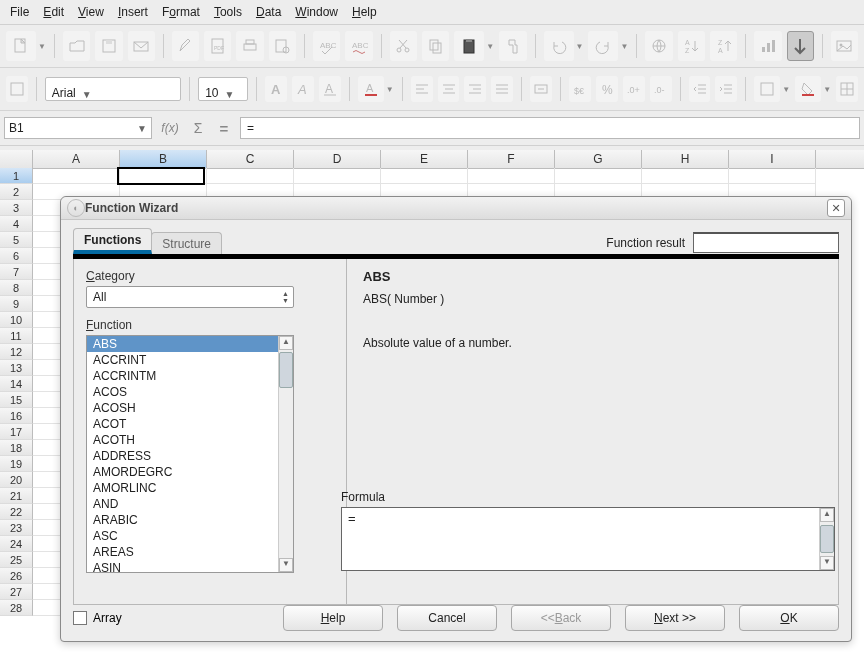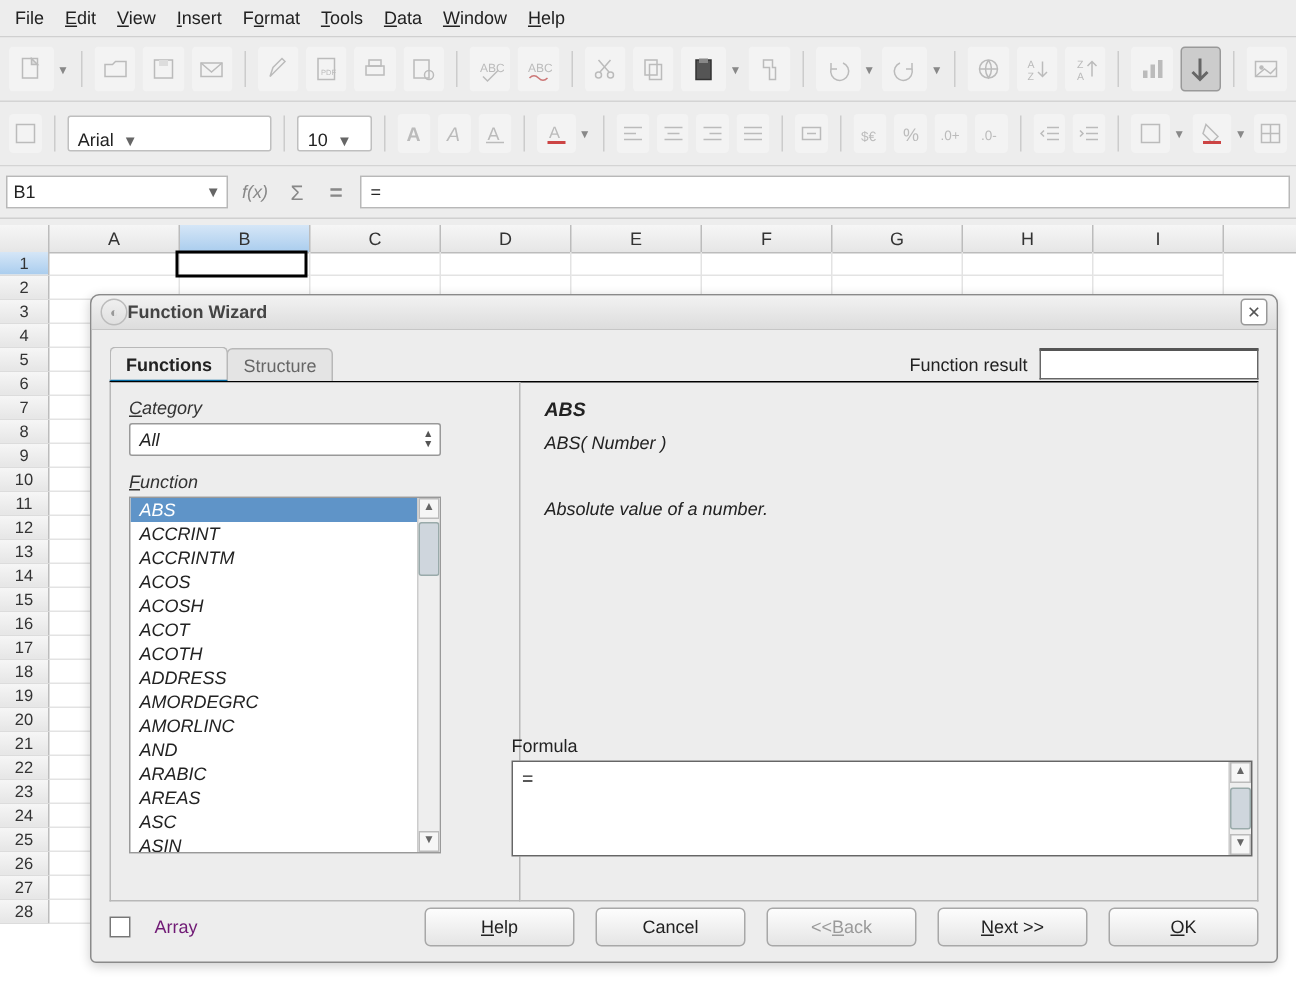--- a/index.html
+++ b/index.html
@@ -221,39 +221,38 @@
     background:#e4e4e4;
     color:#666;
     border-radius:4px 4px 0 0;
     margin-right:-1px;
     position:relative;
   }
   .tab.active {
     background:#ededed;
     font-weight:bold;
     color:#222;
-    border-bottom:1px solid #0369a1;
+    border-bottom:4px solid #0369a1;
     z-index:2;
   }
   .func-result-row {
     position:absolute;
     right:0; top:2px;
     display:flex; align-items:center; gap:8px;
   }
   .result-box {
     width:144px;height:18px;
     background:#fff;border:1px solid #666;
     border-top:2px solid #555;
   }
   .panel-row {
     display:flex;
     margin-top:0;
-    border-top:1px solid #000000;
+    border-top:5px solid #000000;
     height:346px;
-    font-style:italic;
   }
   .left-pane {
     width:248px;
     border:1px solid #b8b8b8;
     border-top:none;
     padding:10px 12px;
     background:#ededed;
   }
   .right-pane {
     flex:1;
@@ -346,21 +345,21 @@
     border-radius:2px;
   }
 
   .dlg-buttons {
     position:absolute;
     left:12px; right:12px; bottom:10px;
     display:flex;
     align-items:center;
   }
   .chk {
-    display:flex;align-items:flex-end;gap:16px;color:#701a75;
+    display:flex;align-items:flex-end;gap:6px;color:#000000;
   }
   .chk .box {
     width:12px;height:12px;border:1px solid #777;background:#fff;
   }
   .dlg-buttons .spacer { flex:1; }
   .dlg-btn {
     min-width:98px;height:24px;
     border:1px solid #a8a8a8;border-radius:4px;
     background:linear-gradient(#fdfdfd,#e5e5e5);
     margin-left:14px;
@@ -1073,22 +1072,22 @@
               <div class="item">ACCRINTM</div>
               <div class="item">ACOS</div>
               <div class="item">ACOSH</div>
               <div class="item">ACOT</div>
               <div class="item">ACOTH</div>
               <div class="item">ADDRESS</div>
               <div class="item">AMORDEGRC</div>
               <div class="item">AMORLINC</div>
               <div class="item">AND</div>
               <div class="item">ARABIC</div>
+              <div class="item">ASC</div>
               <div class="item">AREAS</div>
-              <div class="item">ASC</div>
               <div class="item">ASIN</div>
             </div>
           <div class="scrollbar">
             <div class="btn">▲</div>
             <div class="thumb"></div>
             <div style="flex:1"></div>
             <div class="btn">▼</div>
           </div>
         </div>
       </div>

